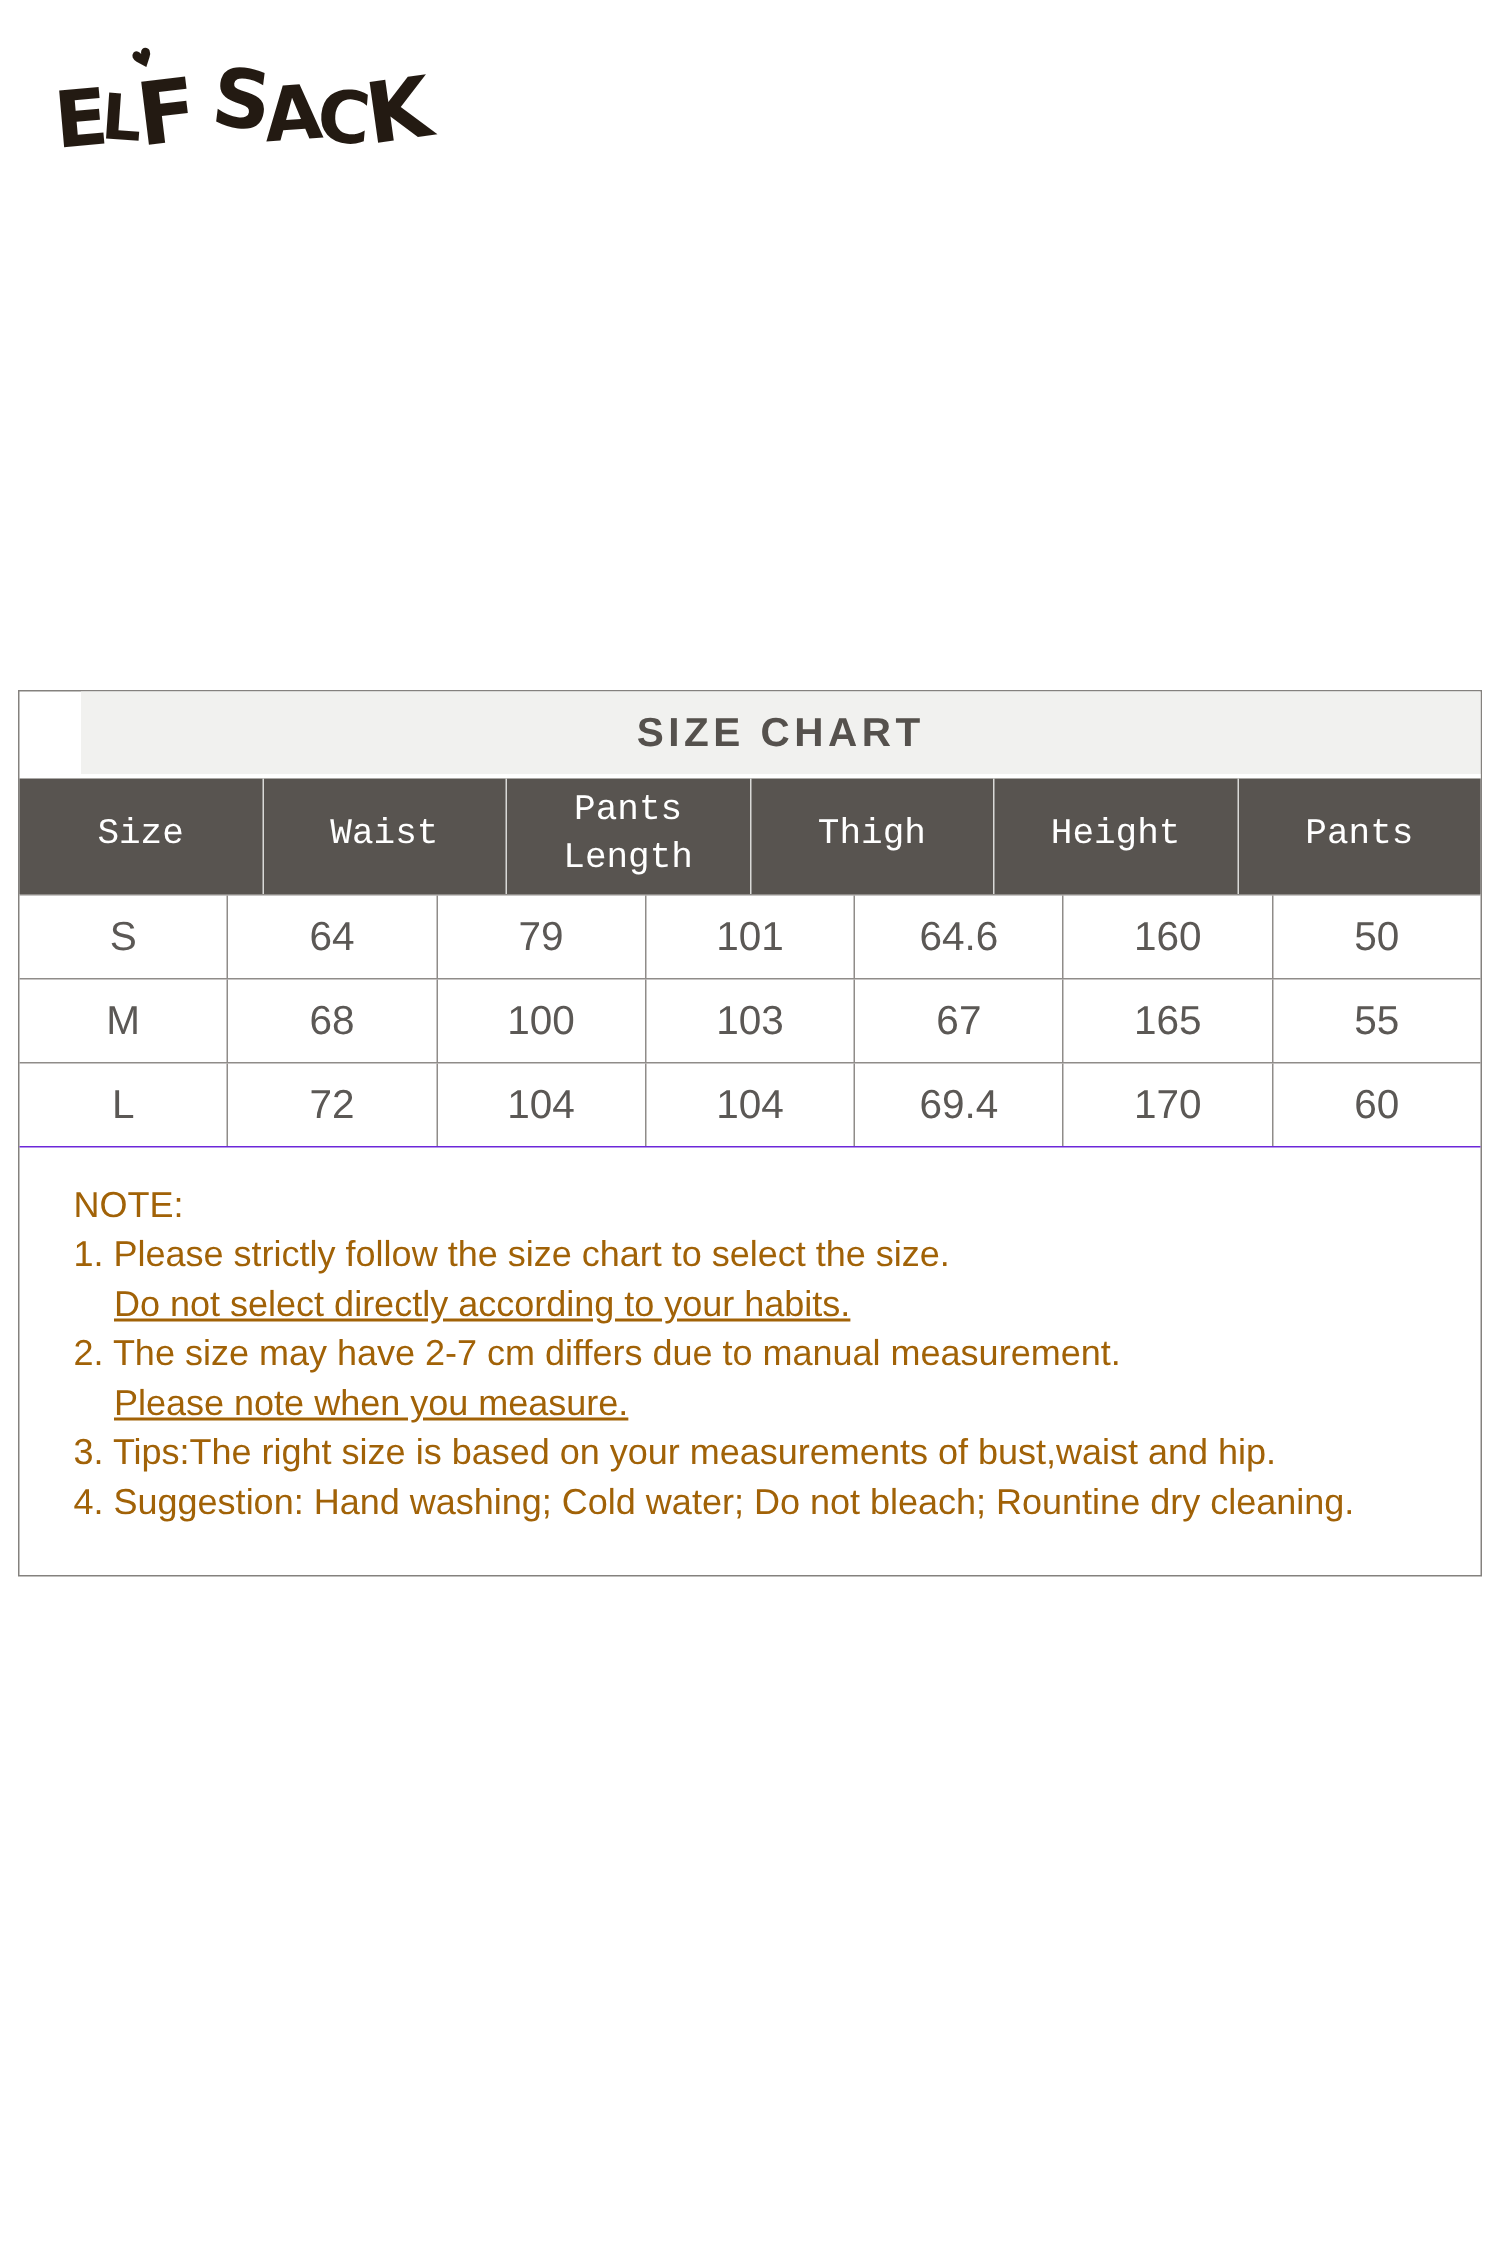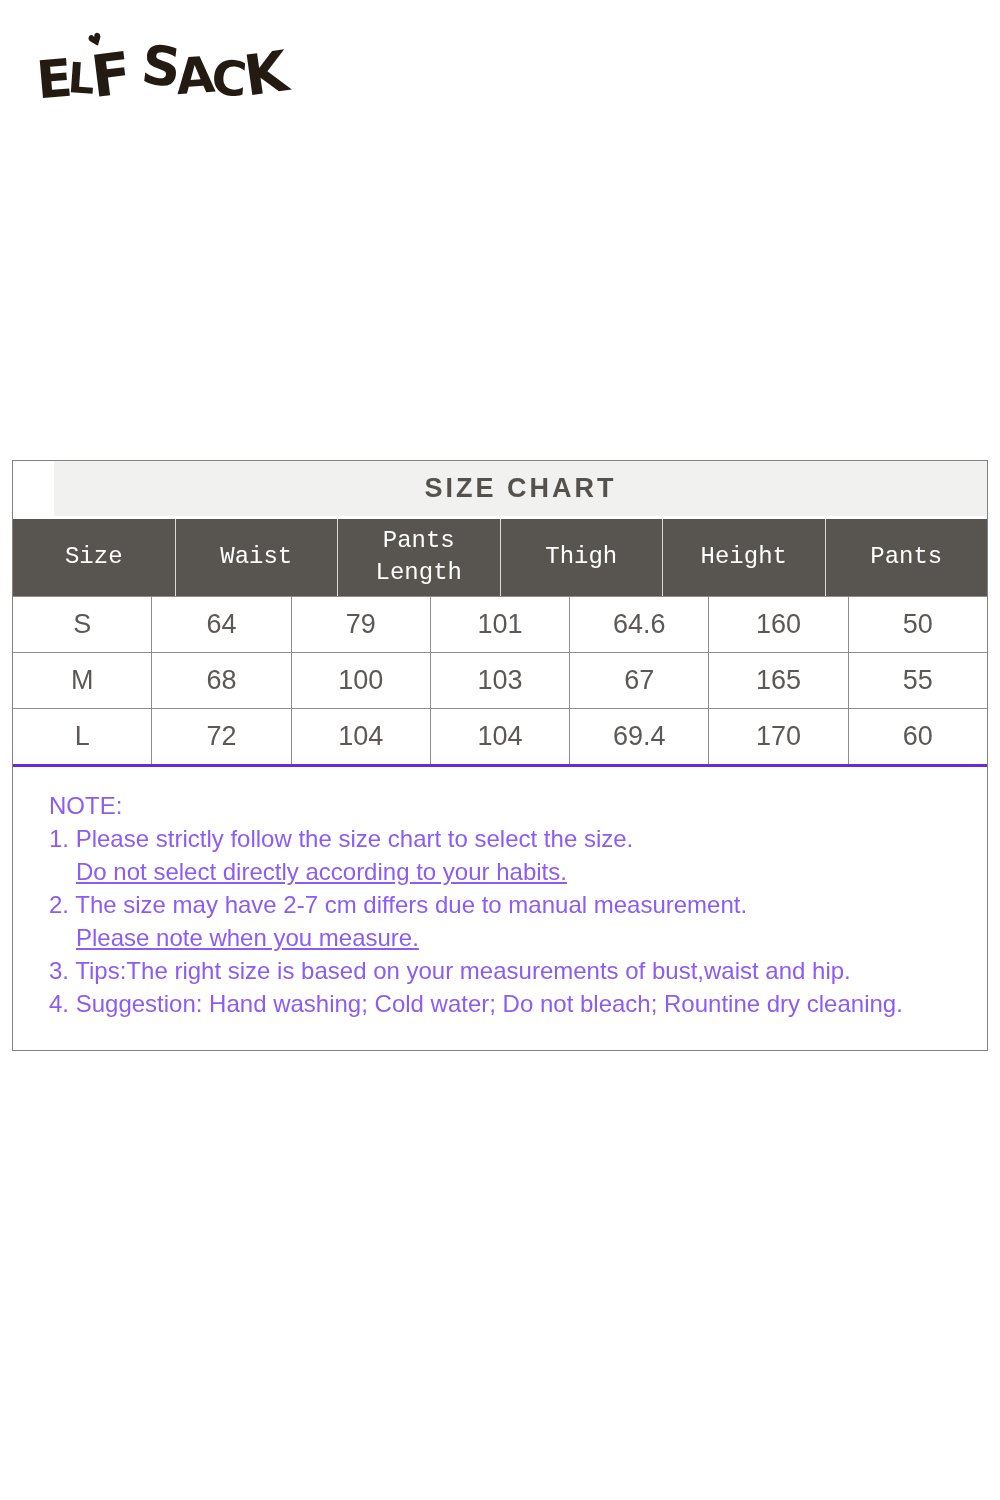--- a/index.html
+++ b/index.html
@@ -49,23 +49,23 @@
   .body-cell {
     flex:1 1 0; height:55px;
     display:flex; align-items:center; justify-content:center;
     color:#5b5855; font-size:27px;
     border-right:1px solid #8f8c89;
   }
   .body-cell:last-child { border-right:none; }
 
   
   .note {
-    border-top:3px solid #6d28d9;
+    border-top:1px solid #6d28d9;
     height:286px; padding:22px 30px 0 36px;
-    color:#8b5cf6; font-size:24px; line-height:33px;
+    color:#a16207; font-size:24px; line-height:33px;
   }
   .note-line.indent { padding-left:27px;text-decoration:underline; }
 </style>
 </head>
 <body>
 
 <div class="page">
 
   <div class="logo">
     <span class="heart">♥</span><span class="lt e">E</span><span class="lt l">L</span><span class="lt f">F</span><span class="lt s">S</span><span class="lt a">A</span><span class="lt c">C</span><span class="lt k">K</span>

